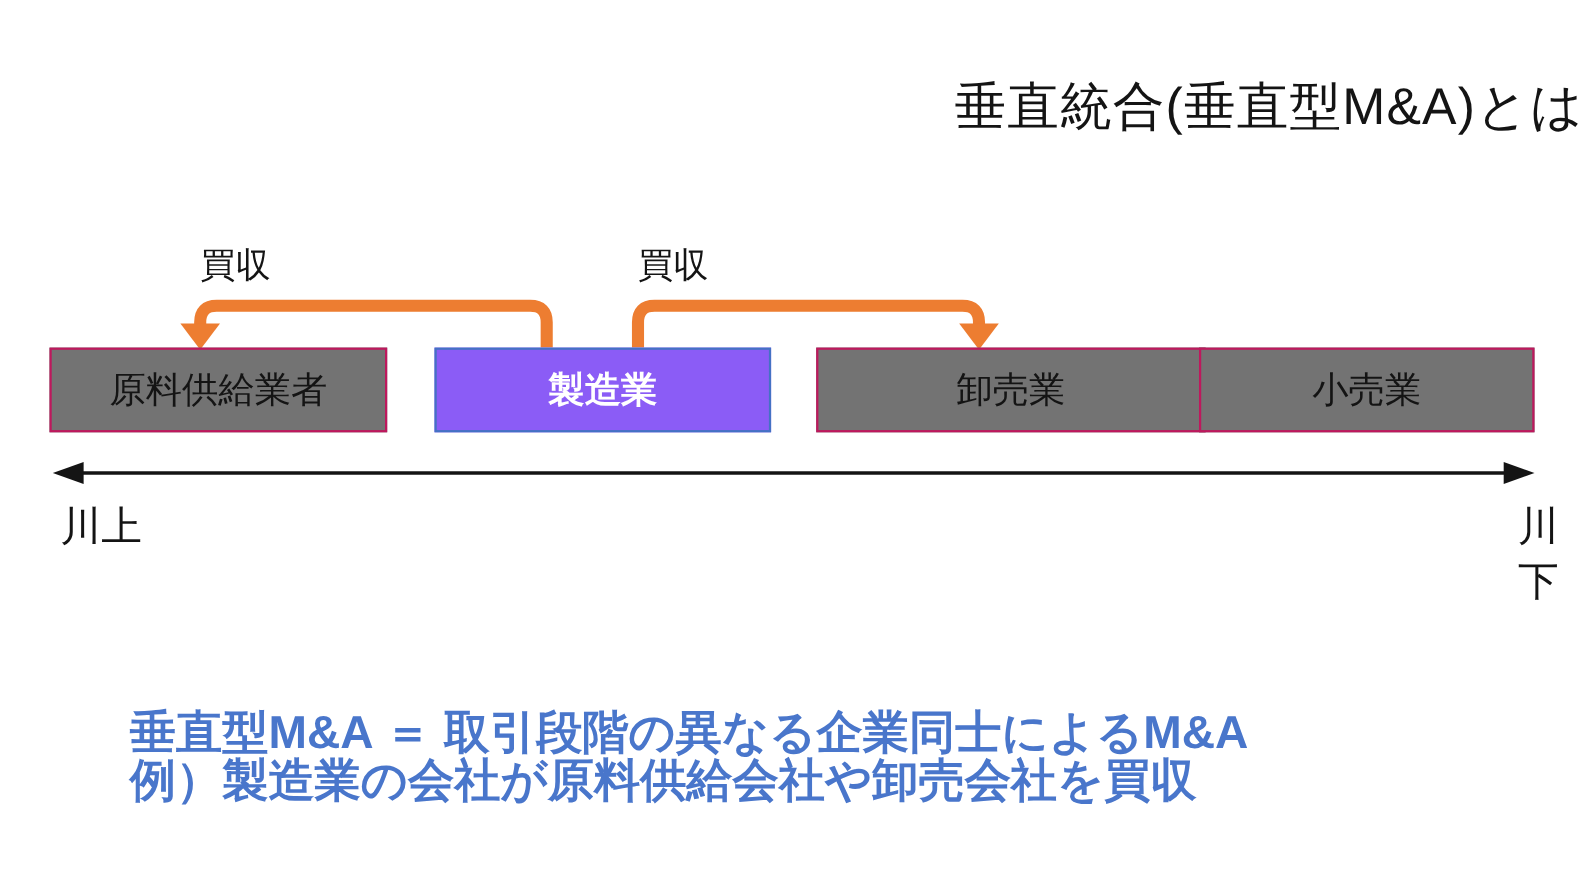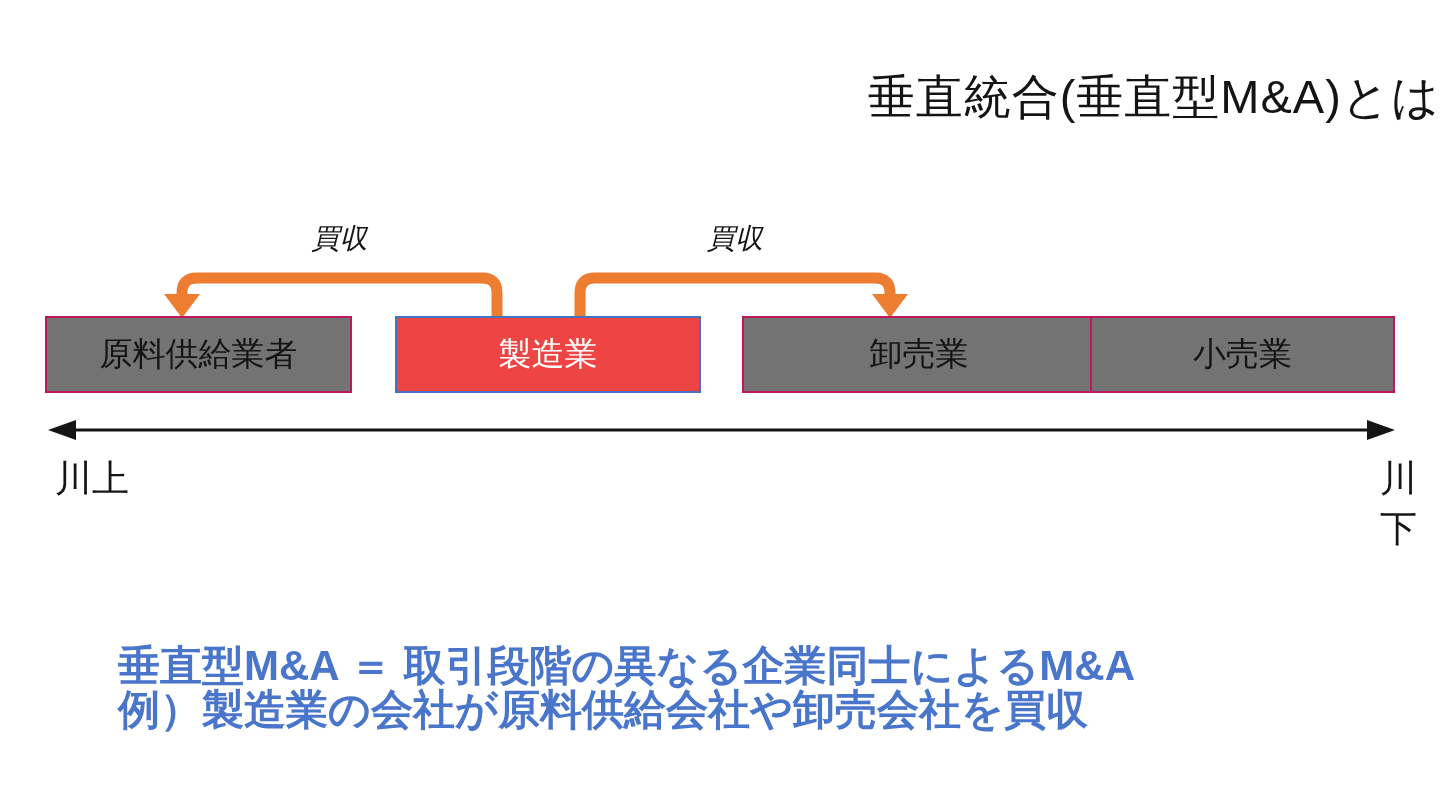--- a/index.html
+++ b/index.html
@@ -17,43 +17,41 @@
     top: 66px; left: 0; width: 1440px;
     text-align: right;
     font-size: 47px;
     font-weight: 400;
     letter-spacing: 1px;
     color: #141414;
   }
 
   .acq-label {
     top: 220px;
-    text-align: center;
-    font-size: 28px;
+    font-size: 32px;
     color: #141414;
-    font-style: italic;
   }
   .acq-label.left  { left: 182px; width: 315px; }
   .acq-label.right { left: 580px; width: 310px; }
 
   .diagram-svg { top: 0; left: 0; width: 1440px; height: 810px; pointer-events: none; }
 
   .chain-box {
     top: 316px; height: 77px;
     background: #737373;
     border: 2px solid #be185d;
     display: flex; align-items: center; justify-content: center;
     font-size: 33px;
     color: #141414;
   }
   .chain-box.highlight {
-    background: #ef4444;
+    background: #8b5cf6;
     border: 2px solid #4472C4;
     color: #ffffff;
-    font-weight: 400;
+    font-weight: 700;
   }
   .box-1 { left: 45px;   width: 307px; }
   .box-2 { left: 395px;  width: 306px; }
   .box-3 { left: 742px;  width: 354px; }
   .box-4 { left: 1090px; width: 305px; }
 
   .axis-label {
     top: 454px;
     font-size: 37px;
     color: #141414;

